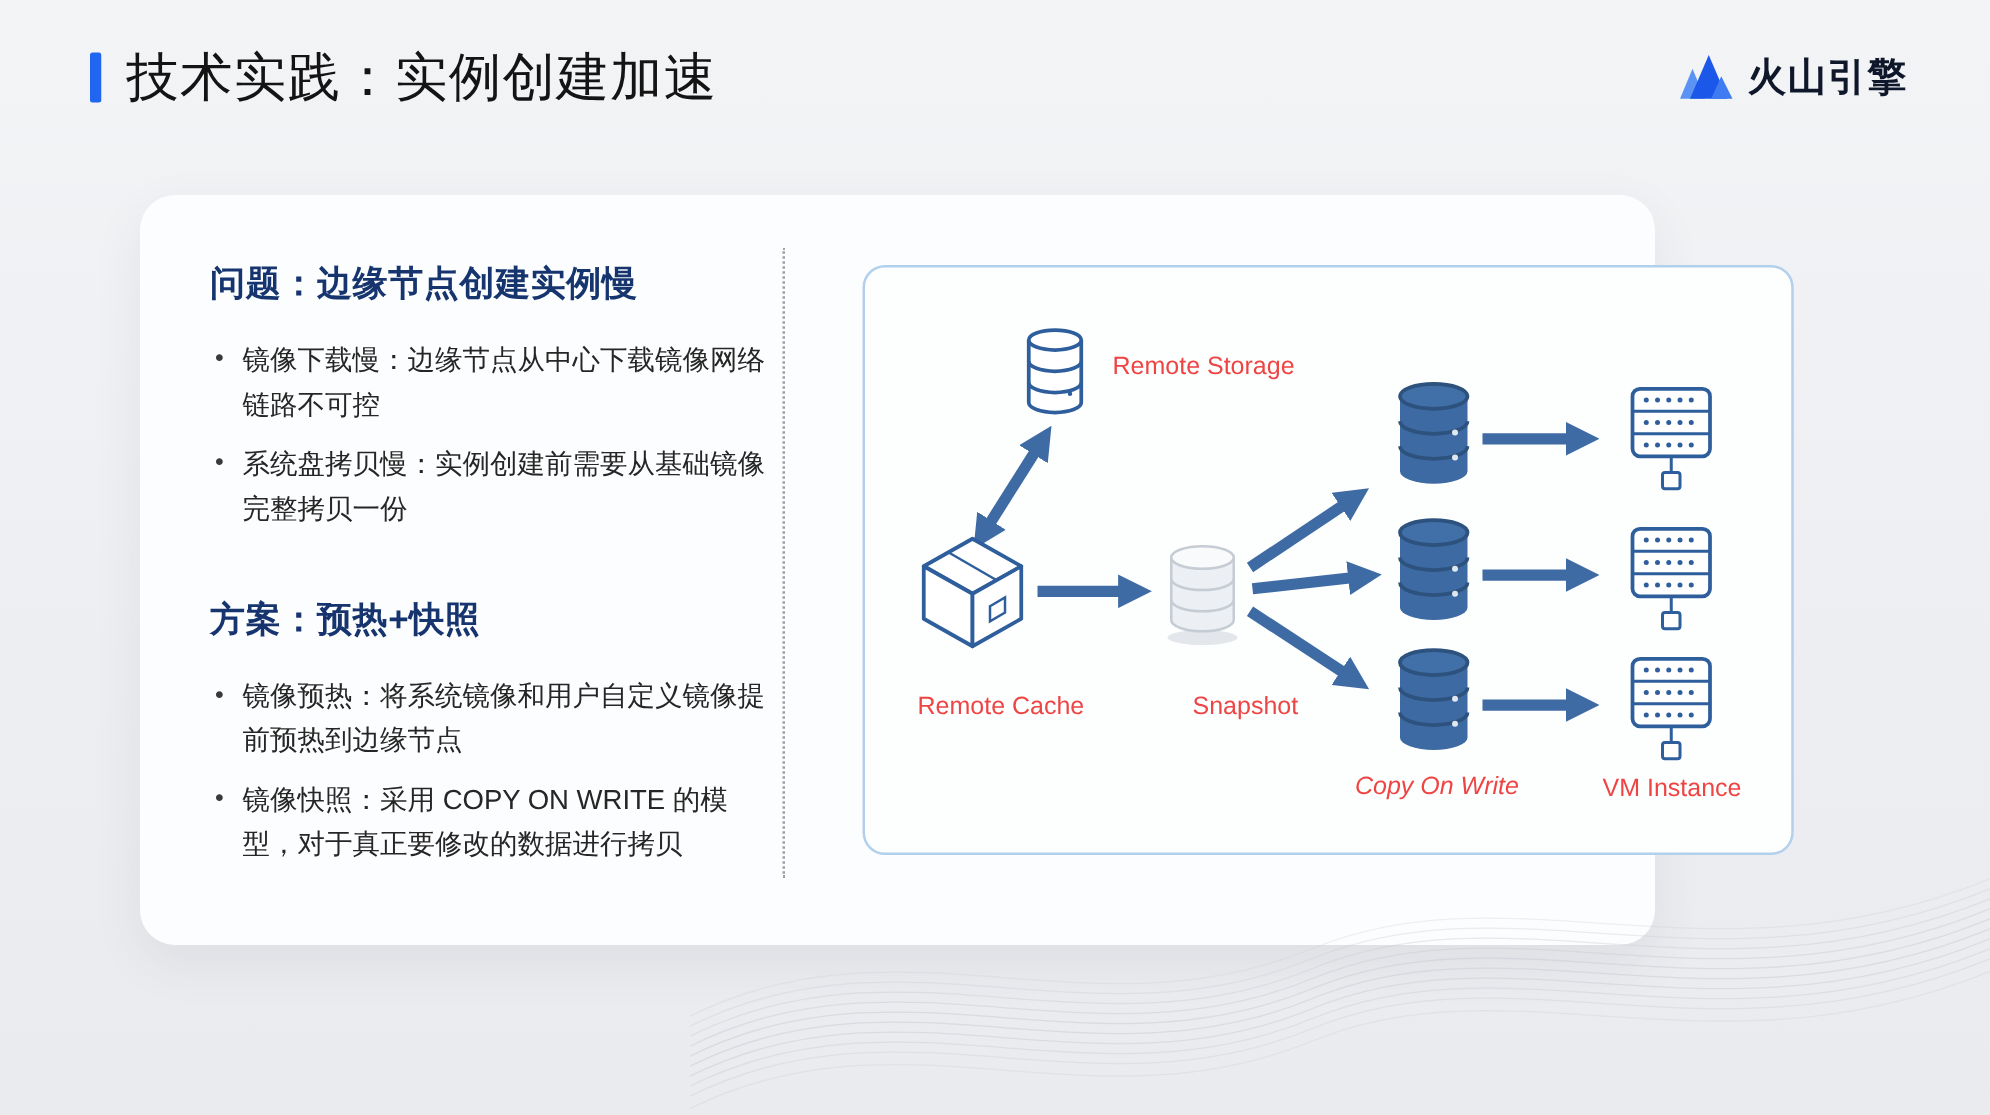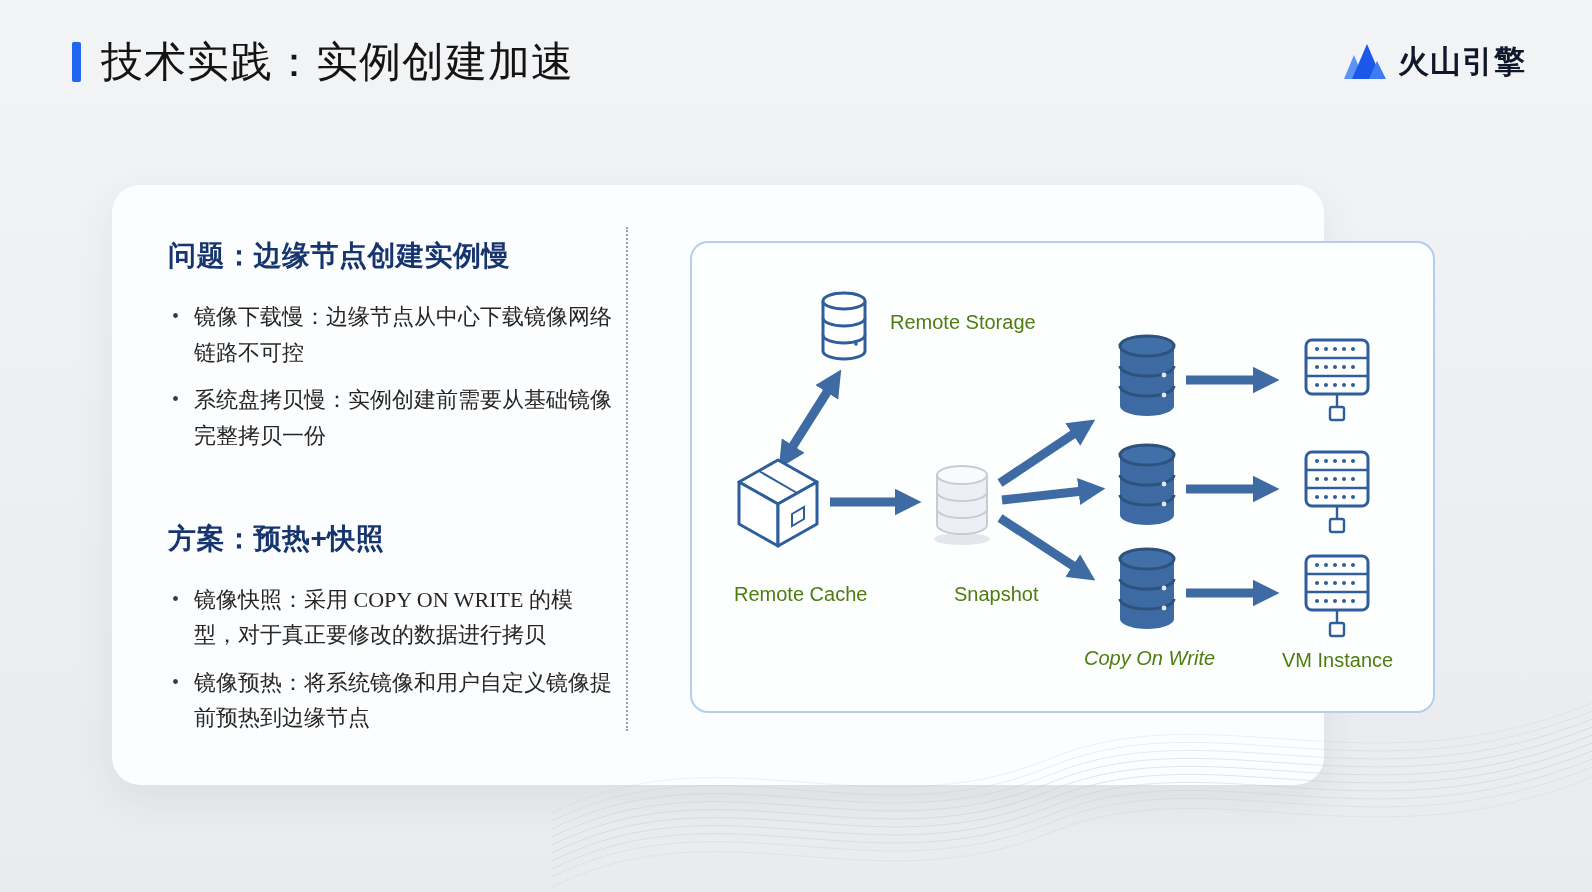--- a/index.html
+++ b/index.html
@@ -13,49 +13,49 @@
 
   
   .header { position:absolute; left:72px; top:34px; right:66px; height:56px; display:flex; align-items:center; }
   .accent-bar { width:9px; height:40px; background:#2166f0; border-radius:2px; margin-right:20px; flex:0 0 auto; }
   .title { font-size:42px; font-weight:normal; color:#141414; letter-spacing:1px; white-space:nowrap; }
   .brand { margin-left:auto; display:flex; align-items:center; gap:10px; }
   .brand-text { font-size:31px; font-weight:bold; color:#0f172a; letter-spacing:1px; }
 
   
   .card {
-    position:absolute; left:112px; top:185px; width:1212px; height:600px;
+    position:absolute; left:112px; top:156px; width:1212px; height:600px;
     background:#fcfdfe; border-radius:28px;
     box-shadow:0 14px 40px rgba(60,70,90,.08);
   }
 
   
   .left-col { position:absolute; left:56px; top:52px; width:448px; }
   .sec-heading { font-size:28px; font-weight:bold; color:#16356f; margin-bottom:24px; letter-spacing:.5px; }
-  .sec-heading.solution { margin-top:66px; }
-  .bullets { list-style:none;font-family:Liberation Serif, serif; }
+  .sec-heading.solution { margin-top:52px; }
+  .bullets { list-style:none; }
   .bullets li {
     position:relative; padding-left:26px; margin-bottom:12px;
     font-size:22px; line-height:1.62; color:#262626;
   }
   .bullets li::before { content:"•"; position:absolute; left:4px; top:1px; color:#3a3a3a; font-size:20px; }
 
   
   .divider {
     position:absolute; left:514px; top:42px; height:504px; width:0;
     border-left:2px dotted #99a0a8;
   }
 
   
   .diagram {
     position:absolute; left:578px; top:56px; width:745px; height:472px;
     border:2px solid #b3cfee; border-radius:18px; background:#fdfefe;
   }
   .diagram svg.dgm { position:absolute; inset:0; }
-  .dlabel { position:absolute; font-size:20px; color:#4d7c0f; white-space:nowrap; }
+  .dlabel { position:absolute; font-size:20px; color:#ef4444; white-space:nowrap; }
 
   
   .waves { position:absolute; right:0; bottom:0; pointer-events:none; }
 </style>
 </head>
 <body>
 
 <div class="slide">
 
   <header class="header">
@@ -74,22 +74,22 @@
   <main class="card">
 
     <section class="left-col">
       <h2 class="sec-heading">问题：边缘节点创建实例慢</h2>
       <ul class="bullets">
         <li>镜像下载慢：边缘节点从中心下载镜像网络链路不可控</li>
         <li>系统盘拷贝慢：实例创建前需要从基础镜像完整拷贝一份</li>
       </ul>
       <h2 class="sec-heading solution">方案：预热+快照</h2>
       <ul class="bullets">
+        <li>镜像预热：将系统镜像和用户自定义镜像提前预热到边缘节点</li>
         <li>镜像快照：采用 COPY ON WRITE 的模型，对于真正要修改的数据进行拷贝</li>
-        <li>镜像预热：将系统镜像和用户自定义镜像提前预热到边缘节点</li>
       </ul>
     </section>
 
     <div class="divider"></div>
 
     <section class="diagram">
       <svg class="dgm" width="745" height="472" viewBox="0 0 745 472">
         <defs>
           <marker id="ah" viewBox="0 0 10 10" refX="5" refY="5" markerWidth="3" markerHeight="3" orient="auto-start-reverse">
             <path d="M0,0 L10,5 L0,10 Z" fill="#3e6ba3"></path>

